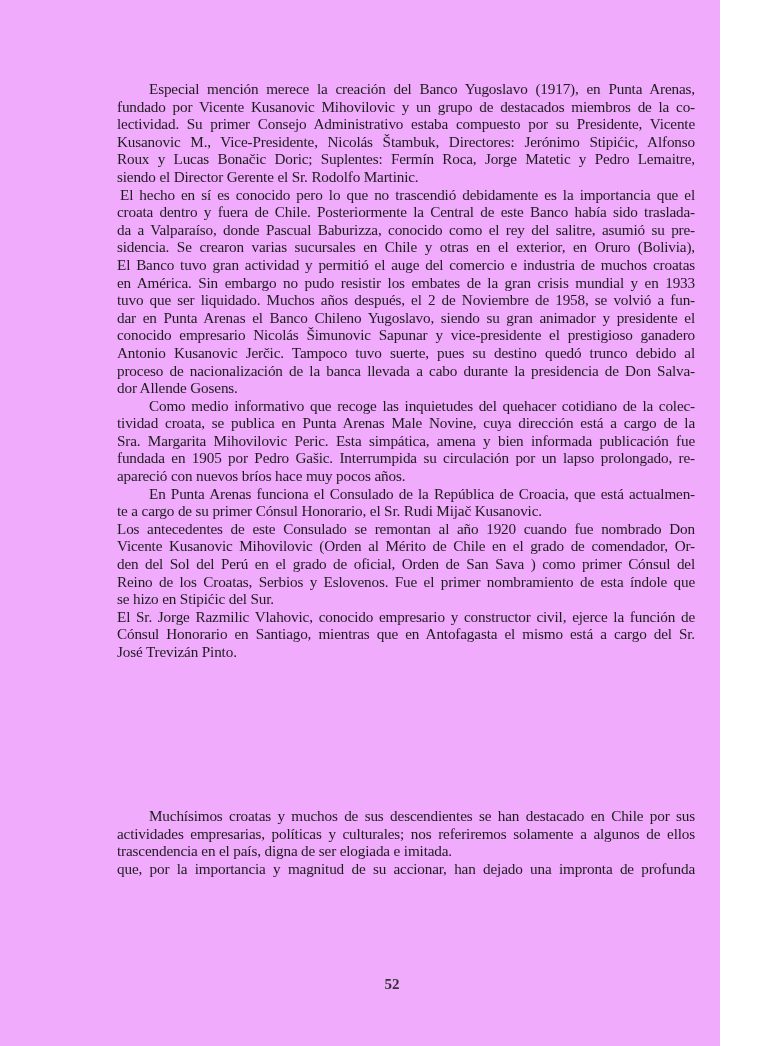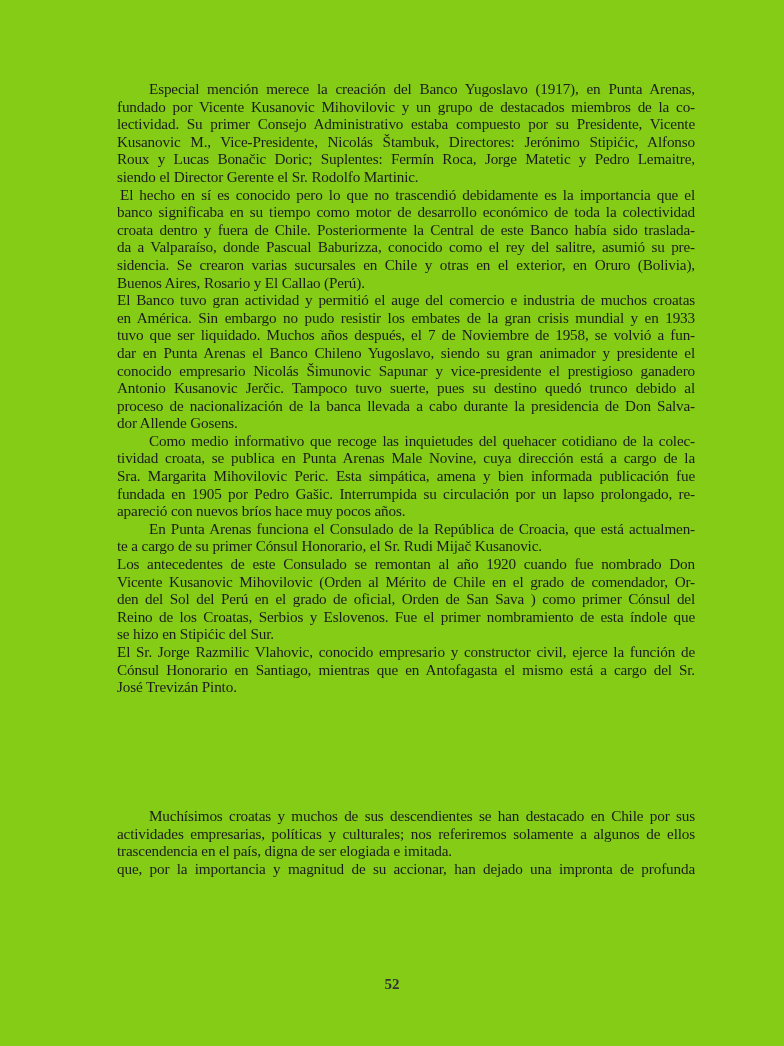--- a/index.html
+++ b/index.html
@@ -11,22 +11,22 @@
       width: 784px;
       height: 1046px;
       position: relative;
       overflow: hidden;
       font-family: "Liberation Serif", "DejaVu Serif", serif;
       color: #1c1c1c;
     }
     .page {
       position: absolute;
       left: 0; top: 0;
-      width: 784px; height: 1046px;
-      background: #84cc16;
+      width: 720px; height: 1046px;
+      background: #f0abfc;
     }
     .text-block {
       position: absolute;
       left: 117px;
       width: 578px;
       font-size: 15.2px;
       line-height: 17.6px;
       letter-spacing: -0.15px;
     }
     .line {
@@ -60,28 +60,26 @@
 
 <div class="page">
   <div class="text-block" id="block1">
       <span class="line indent justify">Especial mención merece la creación del Banco Yugoslavo (1917), en Punta Arenas,</span>
       <span class="line justify">fundado por Vicente Kusanovic Mihovilovic y un grupo de destacados miembros de la co-</span>
       <span class="line justify">lectividad. Su primer Consejo Administrativo estaba compuesto por su Presidente, Vicente</span>
       <span class="line justify">Kusanovic M., Vice-Presidente, Nicolás Štambuk, Directores: Jerónimo Stipićic, Alfonso</span>
       <span class="line justify">Roux y Lucas Bonačic Doric; Suplentes: Fermín Roca, Jorge Matetic y Pedro Lemaitre,</span>
       <span class="line">siendo el Director Gerente el Sr. Rodolfo Martinic.</span>
       <span class="line small-indent justify">El hecho en sí es conocido pero lo que no trascendió debidamente es la importancia que el</span>
-      <span class="line justify">banco significaba en su tiempo como motor de desarrollo económico de toda la colectividad</span>
       <span class="line justify">croata dentro y fuera de Chile. Posteriormente la Central de este Banco había sido traslada-</span>
       <span class="line justify">da a Valparaíso, donde Pascual Baburizza, conocido como el rey del salitre, asumió su pre-</span>
       <span class="line justify">sidencia. Se crearon varias sucursales en Chile y otras en el exterior, en Oruro (Bolivia),</span>
-      <span class="line">Buenos Aires, Rosario y El Callao (Perú).</span>
       <span class="line justify">El Banco tuvo gran actividad y permitió el auge del comercio e industria de muchos croatas</span>
       <span class="line justify">en América. Sin embargo no pudo resistir los embates de la gran crisis mundial y en 1933</span>
-      <span class="line justify">tuvo que ser liquidado. Muchos años después, el 7 de Noviembre de 1958, se volvió a fun-</span>
+      <span class="line justify">tuvo que ser liquidado. Muchos años después, el 2 de Noviembre de 1958, se volvió a fun-</span>
       <span class="line justify">dar en Punta Arenas el Banco Chileno Yugoslavo, siendo su gran animador y presidente el</span>
       <span class="line justify">conocido empresario Nicolás Šimunovic Sapunar y vice-presidente el prestigioso ganadero</span>
       <span class="line justify">Antonio Kusanovic Jerčic. Tampoco tuvo suerte, pues su destino quedó trunco debido al</span>
       <span class="line justify">proceso de nacionalización de la banca llevada a cabo durante la presidencia de Don Salva-</span>
       <span class="line">dor Allende Gosens.</span>
       <span class="line indent justify">Como medio informativo que recoge las inquietudes del quehacer cotidiano de la colec-</span>
       <span class="line justify">tividad croata, se publica en Punta Arenas Male Novine, cuya dirección está a cargo de la</span>
       <span class="line justify">Sra. Margarita Mihovilovic Peric. Esta simpática, amena y bien informada publicación fue</span>
       <span class="line justify">fundada en 1905 por Pedro Gašic. Interrumpida su circulación por un lapso prolongado, re-</span>
       <span class="line">apareció con nuevos bríos hace muy pocos años.</span>

